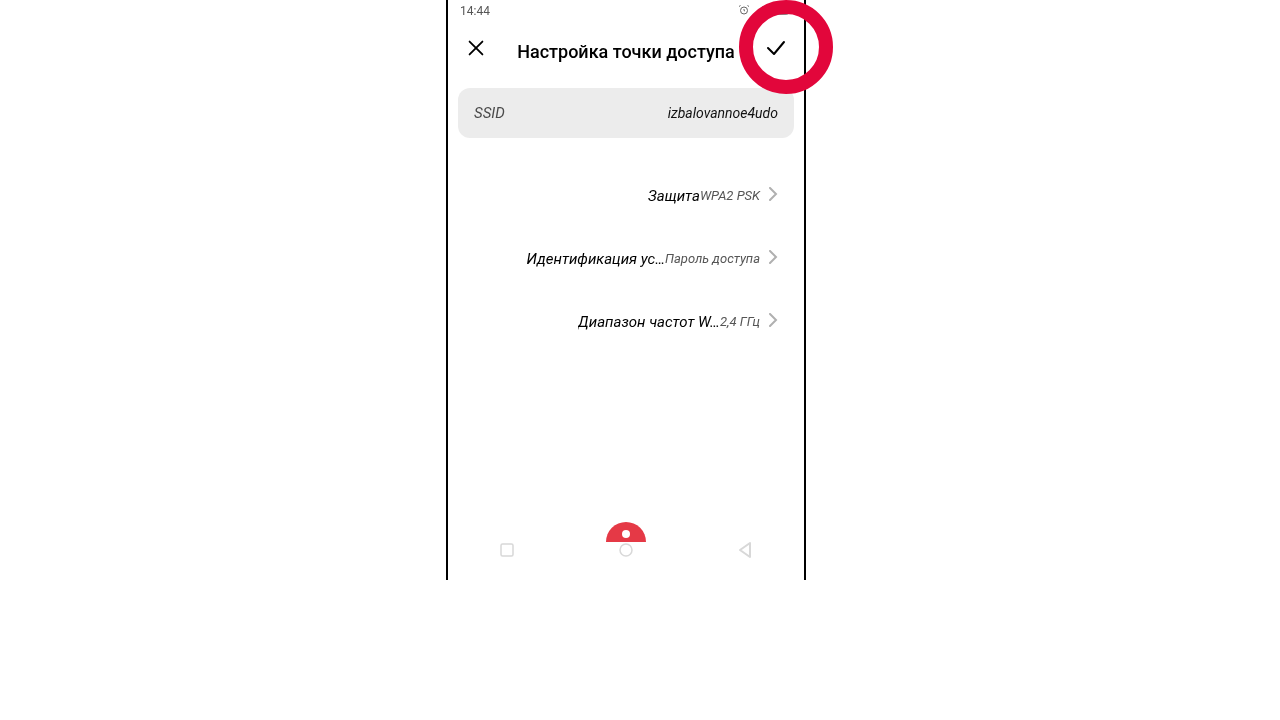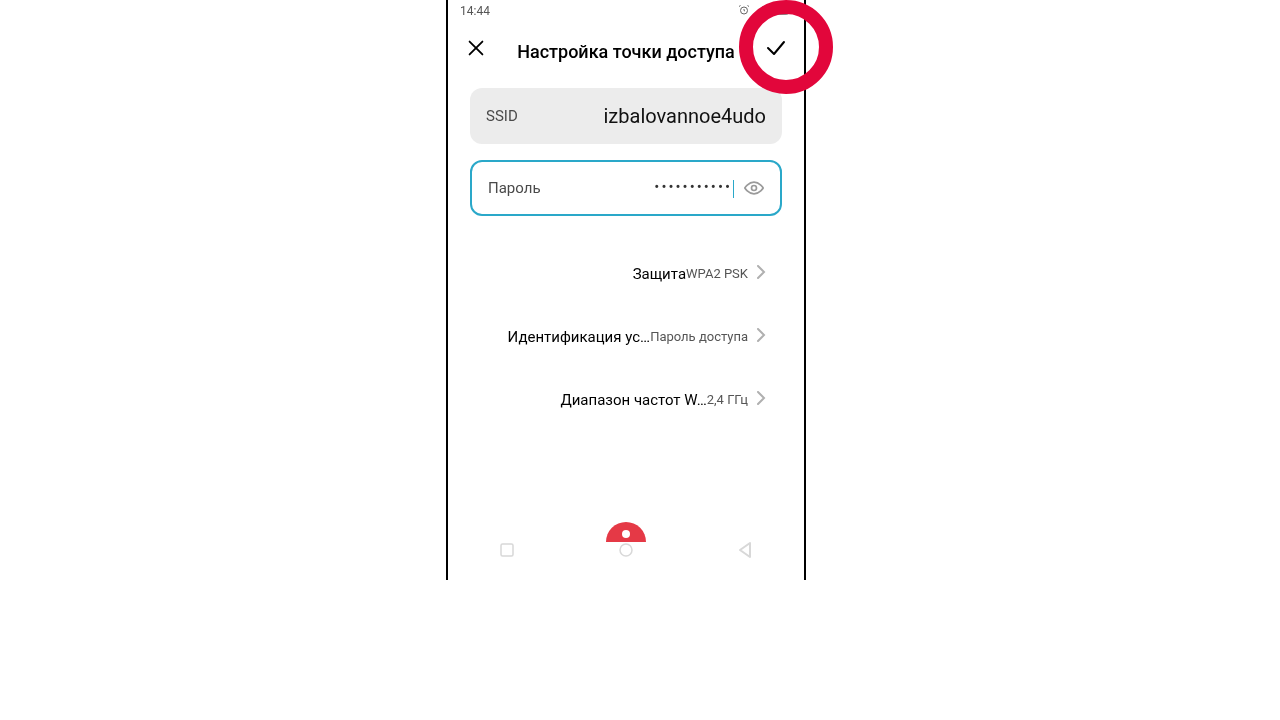--- a/index.html
+++ b/index.html
@@ -50,41 +50,41 @@
   }
   .header-title {
     flex: 1;
     text-align: center;
     font-size: 18px;
     font-weight: 500;
     color: #000;
     white-space: nowrap;
     overflow: hidden;
   }
-  .content { padding: 12px 22px; }
+  .content { padding: 12px 10px; font-style: italic; }
   .field-card {
     background: #ececec;
     border-radius: 12px;
     padding: 16px 16px;
     display: flex;
     align-items: center;
     justify-content: space-between;
     margin-bottom: 16px;
   }
   .field-card.active {
     background: #fff;
     border: 2px solid #2aa8c9;
   }
   .field-label {
     color: #4a4a4a;
     font-size: 15px;
   }
   .field-value {
     color: #111;
-    font-size: 20px;
+    font-size: 14px;
     text-align: right;
   }
   .pwd-row { display: flex; align-items: center; gap: 10px; }
   .pwd-dots {
     font-size: 15px;
     letter-spacing: 2px;
     color: #333;
   }
   .cursor {
     display: inline-block;
@@ -209,32 +209,20 @@
     </div>
   </div>
 
   <div class="content">
 
     <div class="field-card">
       <span class="field-label">SSID</span>
       <span class="field-value">izbalovannoe4udo</span>
     </div>
 
-    <div class="field-card active">
-      <span class="field-label">Пароль</span>
-      <span class="pwd-row">
-        <span class="pwd-dots"><span>•••••••••••</span><span class="cursor"></span></span>
-        <span class="eye">
-          <svg width="20" height="20" viewBox="0 0 24 24" fill="none" stroke="#9a9a9a" stroke-width="2">
-              <path d="M1 12s4-7 11-7 11 7 11 7-4 7-11 7S1 12 1 12z"></path>
-              <circle cx="12" cy="12" r="3"></circle>
-            </svg>
-        </span>
-      </span>
-    </div>
 
     <div style="height:10px"></div>
 
     <div class="row">
       <span class="row-label">Защита</span>
       <span class="row-right">
         <span>WPA2 PSK</span>
         <span class="chevron">
           <svg width="10" height="14" viewBox="0 0 8 14" fill="none" stroke="#b0b0b0" stroke-width="2" stroke-linecap="round">
               <path d="M1 1l6 6-6 6"></path>

